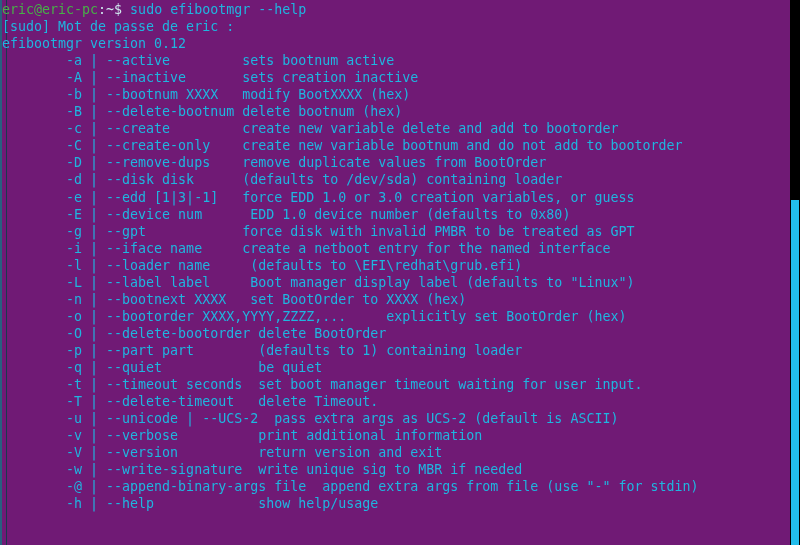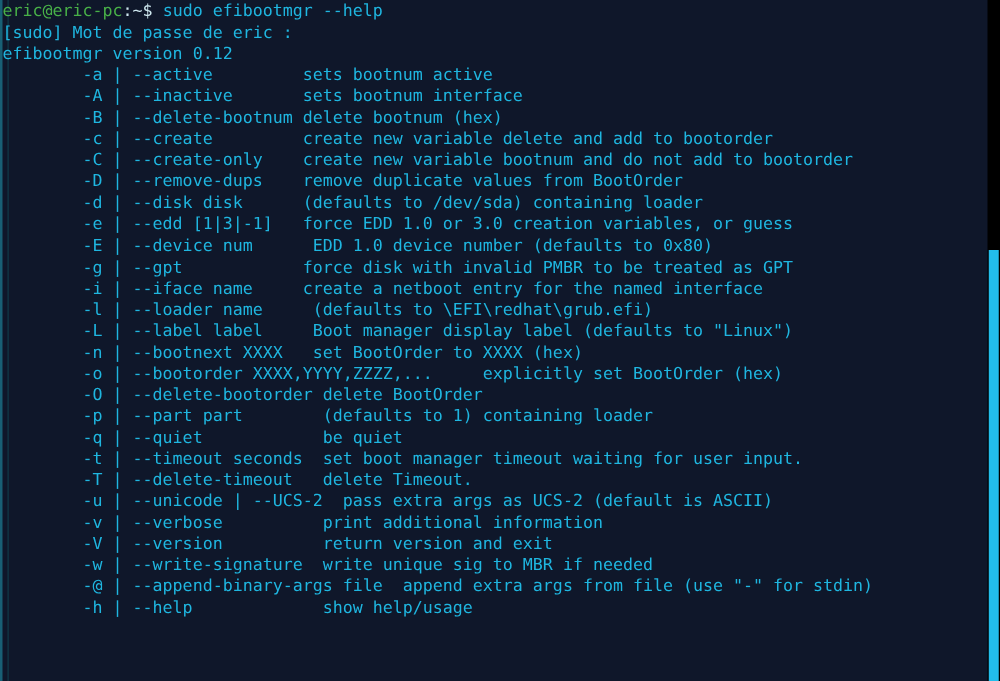--- a/index.html
+++ b/index.html
@@ -10,21 +10,21 @@
   body {
     width: 800px;
     height: 545px;
     overflow: hidden;
     font-family: "DejaVu Sans Mono", "Liberation Mono", monospace;
   }
   #terminal {
     position: relative;
     width: 800px;
     height: 545px;
-    background: #0f172a;
+    background: #701a75;
     box-sizing: border-box;
     overflow: hidden;
   }
   
   #left-rule {
     position: absolute;
     left: 0px;
     top: 0px;
     width: 2px;
     height: 545px;
@@ -89,21 +89,22 @@
   <div id="left-rule2"></div>
 
   <div id="screen">
 
     <div class="line prompt-line"><span class="c-green">eric@eric-pc</span><span class="c-white">:~$</span><span class="c-cyan"> sudo efibootmgr --help</span></div>
 
     <div id="output-lines">
         <div class="line c-cyan">[sudo] Mot de passe de eric :</div>
         <div class="line c-cyan">efibootmgr version 0.12</div>
         <div class="line c-cyan">        -a | --active         sets bootnum active</div>
-        <div class="line c-cyan">        -A | --inactive       sets bootnum interface</div>
+        <div class="line c-cyan">        -A | --inactive       sets creation inactive</div>
+        <div class="line c-cyan">        -b | --bootnum XXXX   modify BootXXXX (hex)</div>
         <div class="line c-cyan">        -B | --delete-bootnum delete bootnum (hex)</div>
         <div class="line c-cyan">        -c | --create         create new variable delete and add to bootorder</div>
         <div class="line c-cyan">        -C | --create-only    create new variable bootnum and do not add to bootorder</div>
         <div class="line c-cyan">        -D | --remove-dups    remove duplicate values from BootOrder</div>
         <div class="line c-cyan">        -d | --disk disk      (defaults to /dev/sda) containing loader</div>
         <div class="line c-cyan">        -e | --edd [1|3|-1]   force EDD 1.0 or 3.0 creation variables, or guess</div>
         <div class="line c-cyan">        -E | --device num      EDD 1.0 device number (defaults to 0x80)</div>
         <div class="line c-cyan">        -g | --gpt            force disk with invalid PMBR to be treated as GPT</div>
         <div class="line c-cyan">        -i | --iface name     create a netboot entry for the named interface</div>
         <div class="line c-cyan">        -l | --loader name     (defaults to \EFI\redhat\grub.efi)</div>

